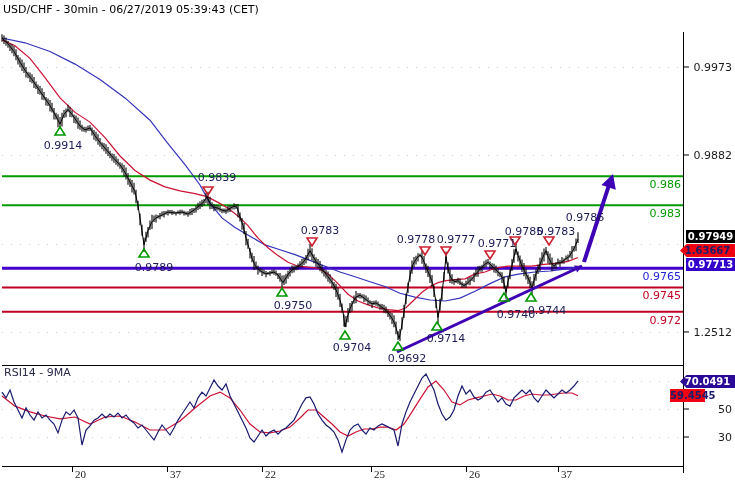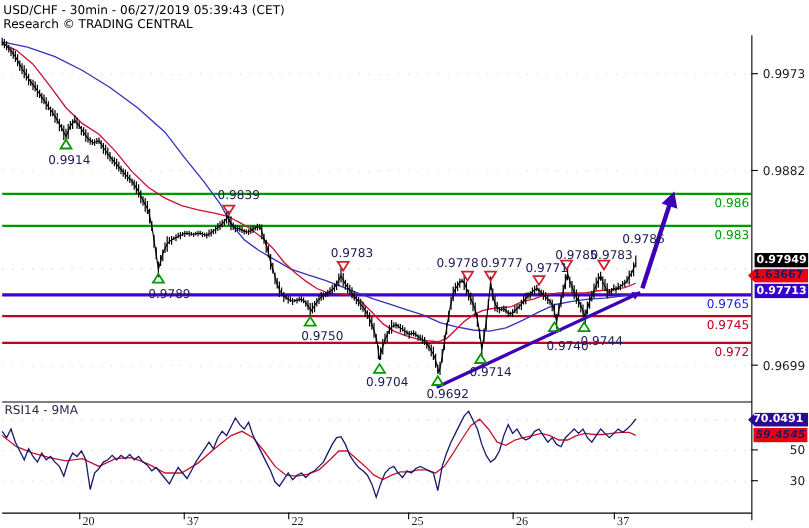--- a/index.html
+++ b/index.html
@@ -66,21 +66,20 @@
       <line x1="683" y1="409" x2="689" y2="409" stroke="#000"></line>
       <line x1="683" y1="437" x2="689" y2="437" stroke="#000"></line>
       <line x1="72.5" y1="466" x2="72.5" y2="472" stroke="#000"></line>
       <line x1="167.5" y1="466" x2="167.5" y2="472" stroke="#000"></line>
       <line x1="262.5" y1="466" x2="262.5" y2="472" stroke="#000"></line>
       <line x1="371.5" y1="466" x2="371.5" y2="472" stroke="#000"></line>
       <line x1="466.5" y1="466" x2="466.5" y2="472" stroke="#000"></line>
       <line x1="558.5" y1="466" x2="558.5" y2="472" stroke="#000"></line>
     </svg>
   <div class="hdr" style="top:3px">USD/CHF - 30min - 06/27/2019 05:39:43 (CET)</div>
-  <div class="hdr" style="top:15px">Research © TRADING CENTRAL</div>
   <div class="rsi-title">RSI14 - 9MA</div>
 <div class="lvl" style="top: 178.271px; color: rgb(0, 153, 0);">0.986</div>
     <div class="lvl" style="top: 207.281px; color: rgb(0, 153, 0);">0.983</div>
     <div class="lvl" style="top: 270.136px; color: rgb(34, 34, 221);">0.9765</div>
     <div class="lvl" style="top: 289.476px; color: rgb(192, 0, 34);">0.9745</div>
     <div class="lvl" style="top: 313.651px; color: rgb(192, 0, 34);">0.972</div>
     <div class="anno" style="left: 63px; top: 139px; color: rgb(26, 26, 85);">0.9914</div>
     <div class="anno" style="left: 217px; top: 171px; color: rgb(26, 26, 85);">0.9839</div>
     <div class="anno" style="left: 320px; top: 224px; color: rgb(26, 26, 85);">0.9783</div>
     <div class="anno" style="left: 154px; top: 261px; color: rgb(26, 26, 85);">0.9789</div>
@@ -91,27 +90,27 @@
     <div class="anno" style="left: 416px; top: 233px; color: rgb(26, 26, 85);">0.9778</div>
     <div class="anno" style="left: 456px; top: 233px; color: rgb(26, 26, 85);">0.9777</div>
     <div class="anno" style="left: 497px; top: 237px; color: rgb(26, 26, 85);">0.9771</div>
     <div class="anno" style="left: 524px; top: 225px; color: rgb(26, 26, 85);">0.9785</div>
     <div class="anno" style="left: 556px; top: 225px; color: rgb(26, 26, 85);">0.9783</div>
     <div class="anno" style="left: 585px; top: 211px; color: rgb(26, 26, 85);">0.9786</div>
     <div class="anno" style="left: 516px; top: 308px; color: rgb(26, 26, 85);">0.9740</div>
     <div class="anno" style="left: 547px; top: 304px; color: rgb(26, 26, 85);">0.9744</div>
     <div class="ylab" style="top: 61px;">0.9973</div>
     <div class="ylab" style="top: 148.997px;">0.9882</div>
-    <div class="ylab" style="top: 325.958px;">0.9699</div>
+    <div class="ylab" style="top: 325.958px;">1.2512</div>
     <div class="ylab" style="top: 403px;">50</div>
     <div class="ylab" style="top: 431px;">30</div>
     <div class="xlab" style="left: 75px;">20</div>
     <div class="xlab" style="left: 170px;">37</div>
     <div class="xlab" style="left: 265px;">22</div>
     <div class="xlab" style="left: 374px;">25</div>
     <div class="xlab" style="left: 469px; text-align: right;">26</div>
     <div class="xlab" style="left: 561px;">37</div>
     <div class="badge" style="top: 230px; background: rgb(0, 0, 0); color: rgb(255, 255, 255); left: 686px; width: 49px;">0.97949</div>
     <div class="badge" style="top: 244px; background: rgb(238, 0, 17); color: rgb(26, 26, 110); left: 680px; width: 55px; clip-path: polygon(0px 50%, 12% 0px, 100% 0px, 100% 100%, 12% 100%);">1.63667</div>
     <div class="badge" style="top: 258px; background: rgb(51, 0, 204); color: rgb(255, 255, 255); left: 686px; width: 49px;">0.97713</div>
     <div class="badge" style="top: 375px; background: rgb(42, 10, 150); color: rgb(255, 255, 255); left: 680px; width: 55px; clip-path: polygon(0px 50%, 12% 0px, 100% 0px, 100% 100%, 12% 100%);">70.0491</div>
-    <div class="badge" style="top: 389px; background: rgb(238, 0, 17); color: rgb(26, 26, 110); left: 685px; width: 49px; font-style: italic;">59.4545</div>
+    <div class="badge" style="top: 389px; background: rgb(238, 0, 17); color: rgb(26, 26, 110); left: 670px; width: 35px;">59.4545</div>
   </div>
 
 </body></html>

